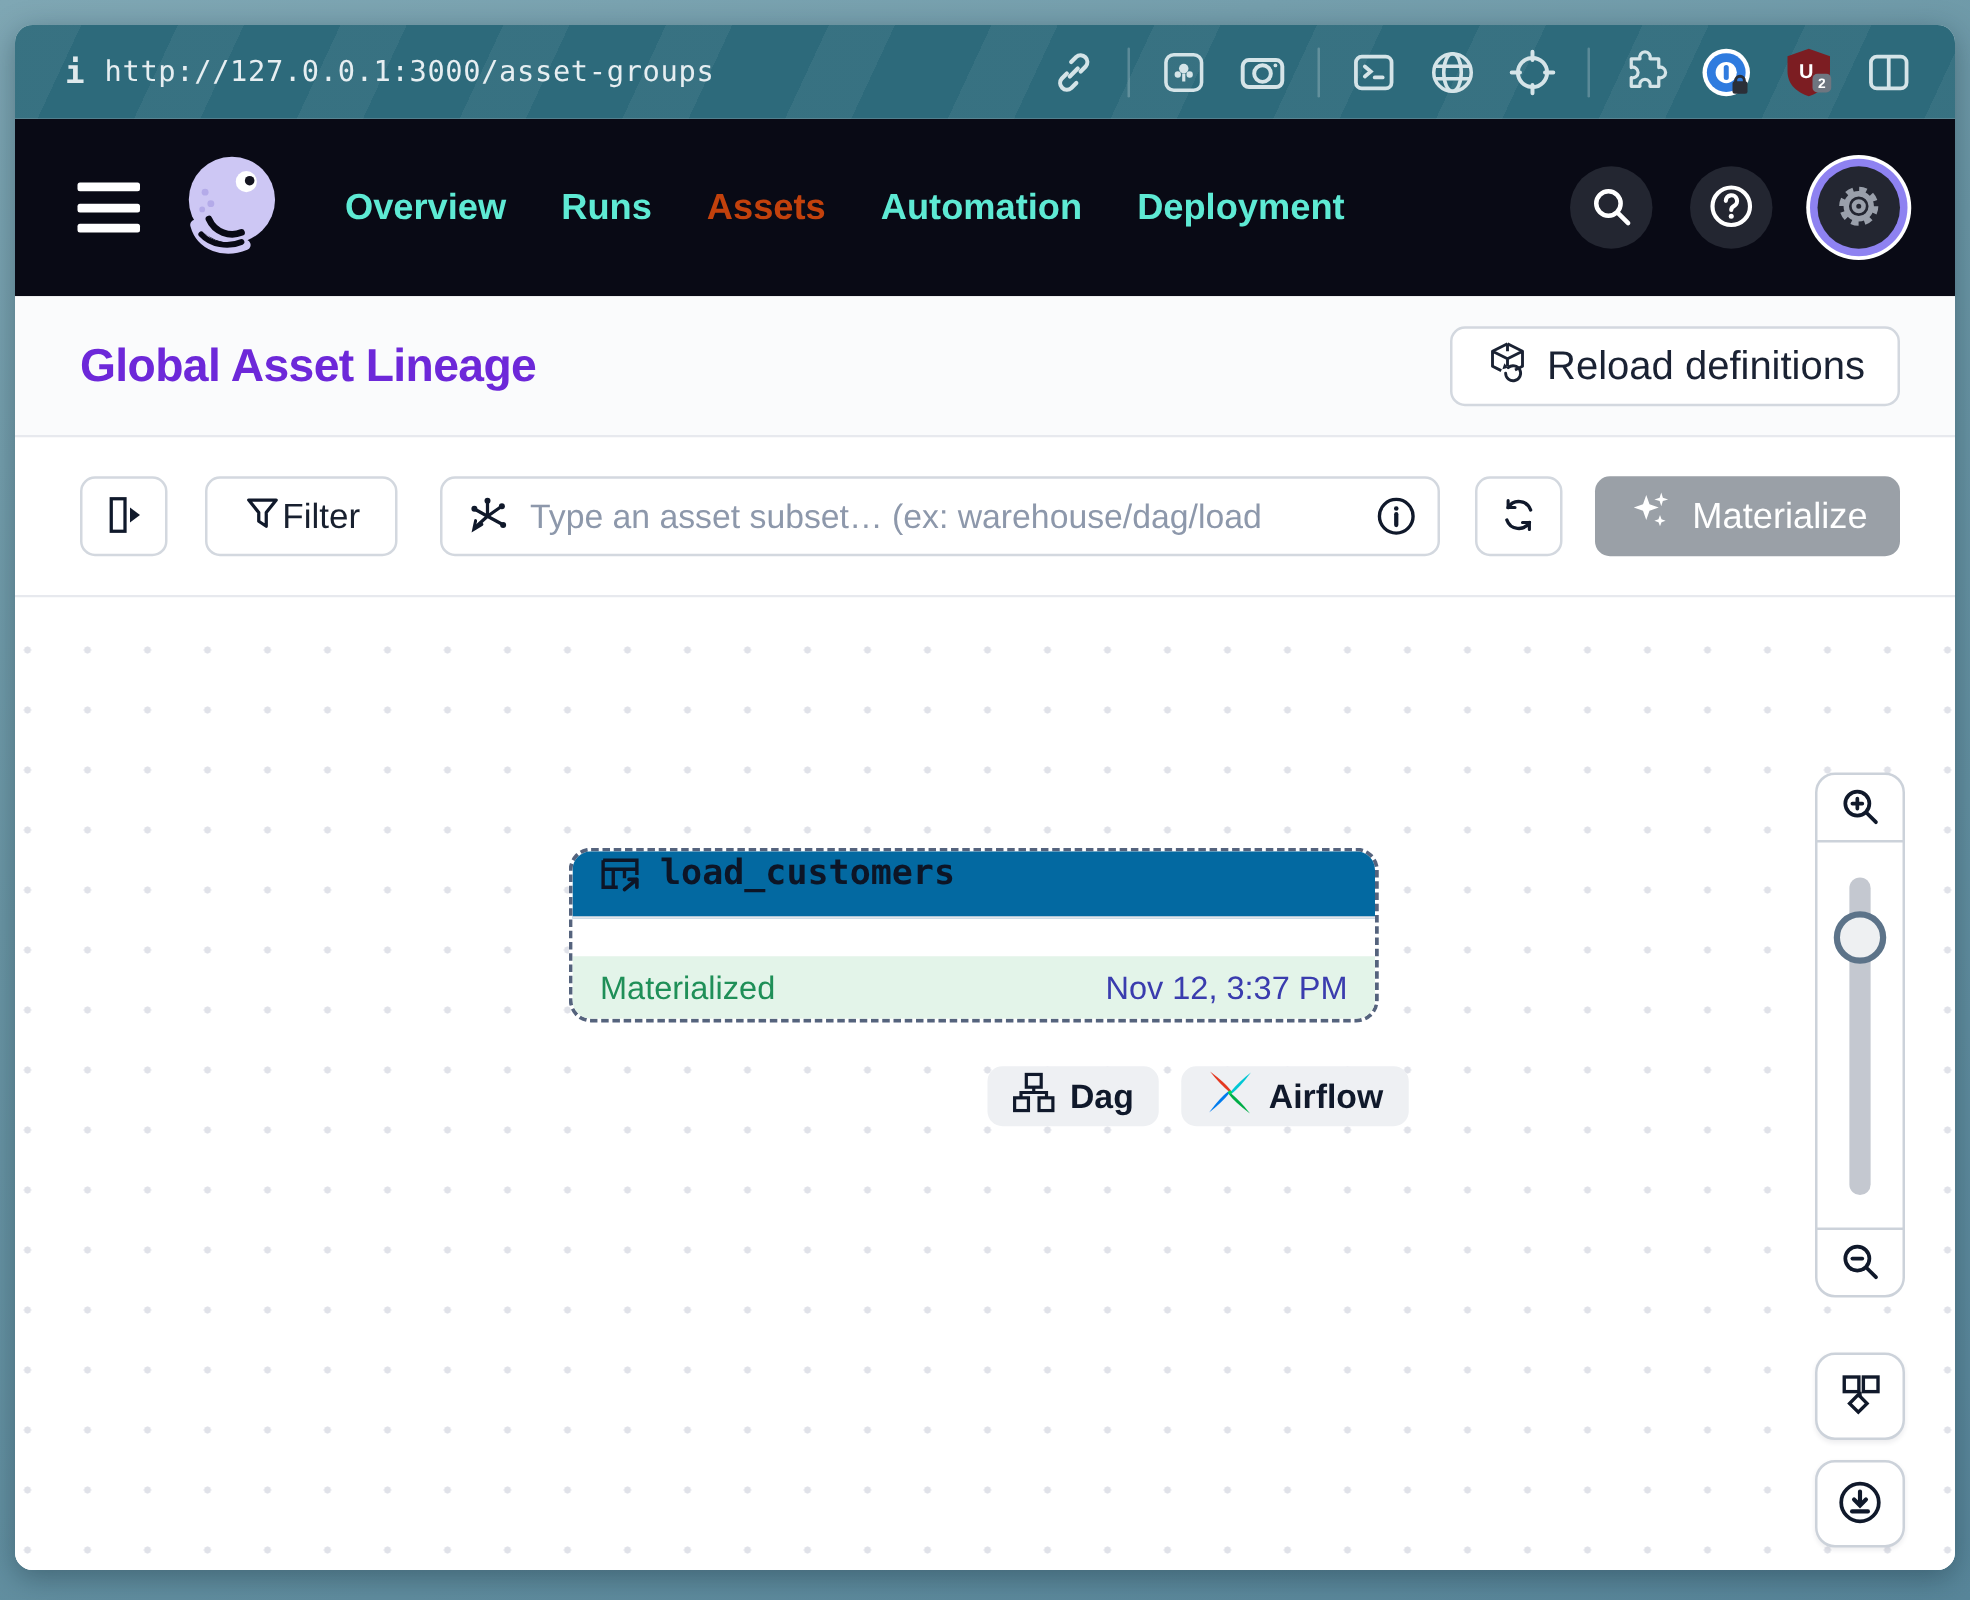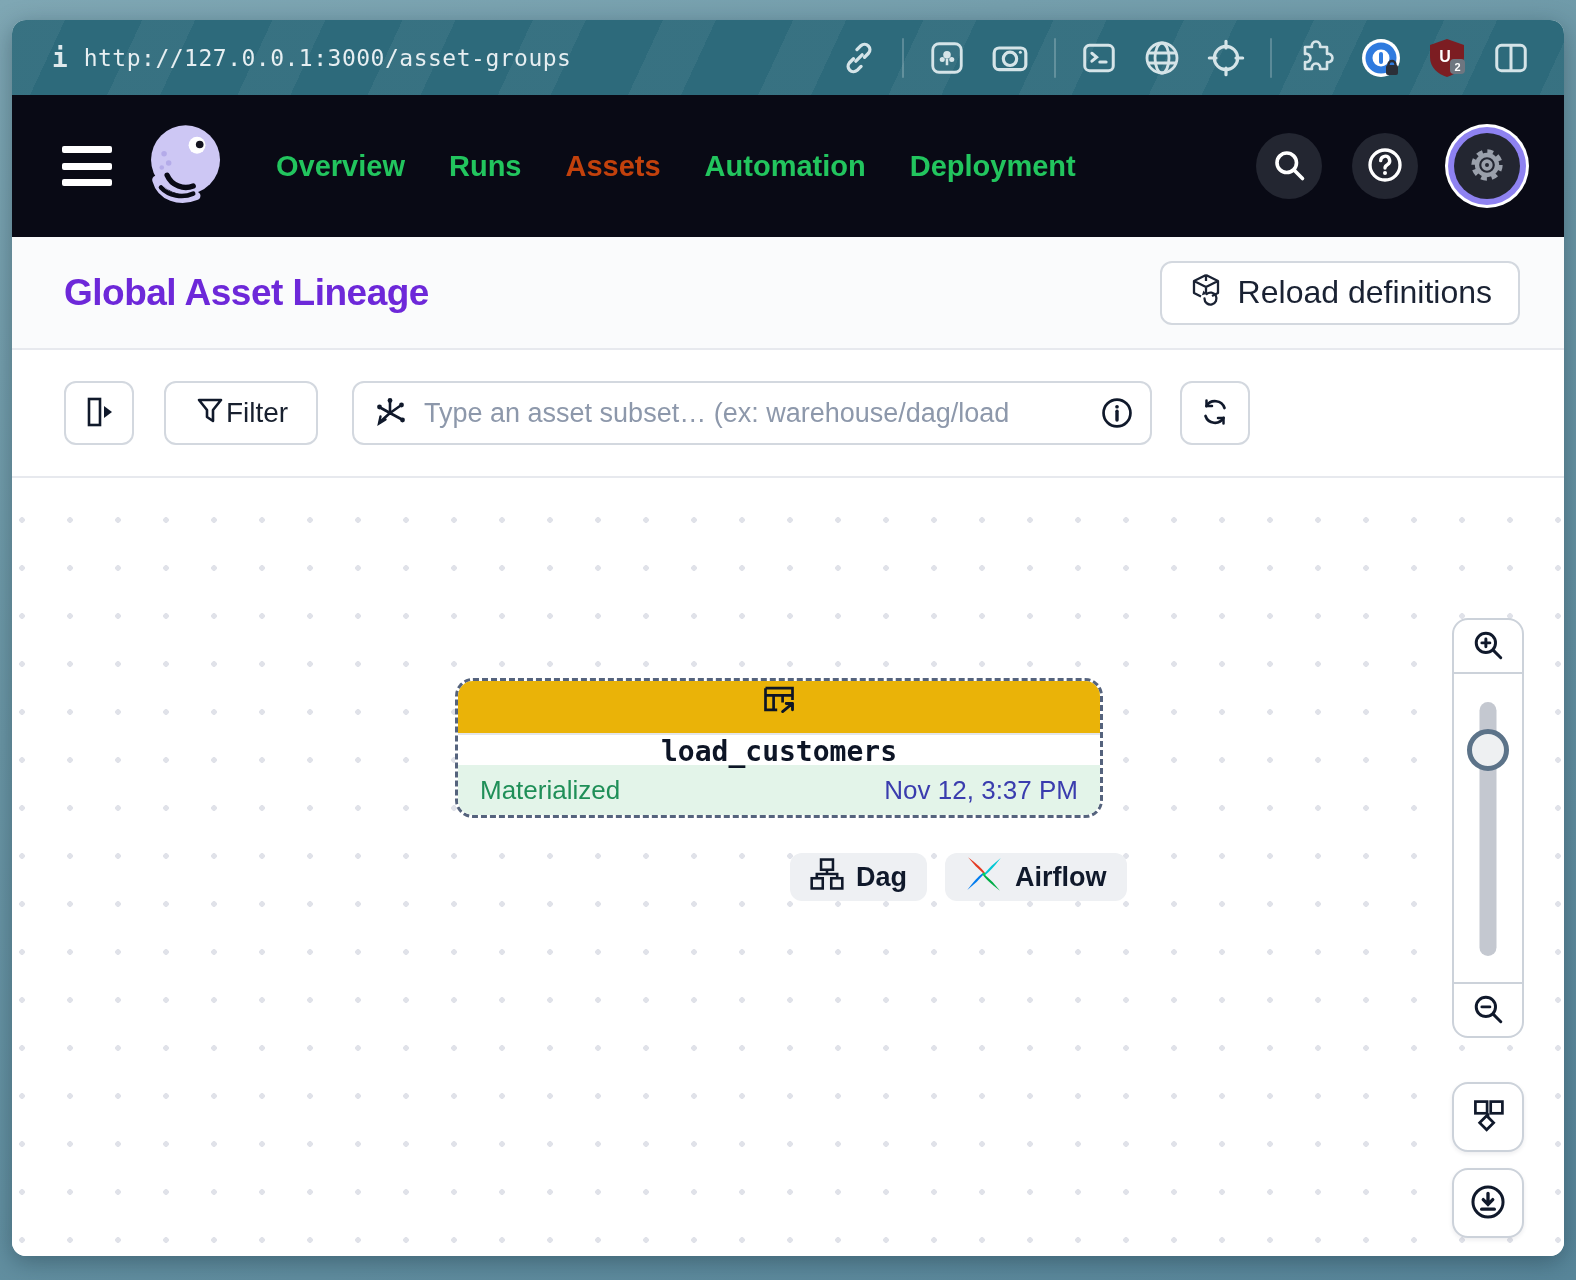--- a/index.html
+++ b/index.html
@@ -22,21 +22,21 @@
   .b-icons svg { display:block; }
   .bdiv { width:2px; height:40px; background:rgba(255,255,255,.22); border-radius:1px; }
   .bicon { color:#d5e4e8; display:flex; align-items:center; justify-content:center; }
 
   
   .navbar { height:142px; flex:0 0 142px; background:#090a15; display:flex; align-items:center; padding:0 44px 0 50px; }
   .hamburger { width:50px; height:40px; display:flex; flex-direction:column; justify-content:space-between; cursor:pointer; background:none; border:none; }
   .hamburger span { display:block; height:7px; background:#fff; border-radius:2px; }
   .logo { width:92px; height:92px; margin-left:26px; }
   .navlinks { display:flex; gap:44px; margin-left:46px; }
-  .navlink { font-size:29px; font-weight:600; color:#22c55e; text-decoration:none; cursor:pointer; background:none; border:none; font-family:inherit; }
+  .navlink { font-size:29px; font-weight:600; color:#5eead4; text-decoration:none; cursor:pointer; background:none; border:none; font-family:inherit; }
   .navlink.active { color:#c2410c; font-weight:700; }
   .nav-right { margin-left:auto; display:flex; align-items:center; gap:30px; }
   .circle-btn { width:66px; height:66px; border-radius:50%; background:#232631; border:none; cursor:pointer;
     display:flex; align-items:center; justify-content:center; color:#fff; }
   .circle-btn.gear { color:#9aa0ab; box-shadow:0 0 0 6px #8e82f1, 0 0 0 9px #ffffff; margin-left:6px; }
 
   
   .pagehead { height:113px; flex:0 0 113px; background:#fafbfc; display:flex; align-items:center;
     padding:0 44px 0 52px; border-bottom:2px solid #e7e9ee; }
   .pagetitle { font-size:37px; font-weight:700; color:#6d28d9; letter-spacing:-.5px; }
@@ -60,22 +60,22 @@
   .materialize-btn { margin-left:26px; height:64px; width:244px; border:none; border-radius:12px; background:#9aa0a7;
     color:#fff; font-size:29px; display:flex; align-items:center; justify-content:center; gap:14px; cursor:pointer; font-family:inherit; }
 
   
   .canvas { position:relative; flex:1; background-color:#fff; overflow:hidden;
     background-image:radial-gradient(#e0e2e9 2.7px, rgba(255,255,255,0) 3px);
     background-size:48px 48px; background-position:-14px 18px; }
 
   .asset-node { position:absolute; left:443px; top:200px; width:648px; border:3px dashed #55637d;
     border-radius:18px; overflow:hidden; background:#fff; cursor:pointer; }
-  .node-head { height:54px; background:#eab308; border-bottom:2px solid #e3e5ea; display:flex; align-items:center;
-    padding:0 20px; gap:14px;flex-direction:column; }
+  .node-head { height:54px; background:#0369a1; border-bottom:2px solid #e3e5ea; display:flex; 
+    padding:0 20px; gap:14px; }
   .node-name { font-family:"DejaVu Sans Mono",monospace; font-weight:700; font-size:28px; color:#0d1526; }
   .node-spacer { height:30px; background:#fff; }
   .node-foot { height:50px; background:#e3f4e9; display:flex; align-items:center; justify-content:space-between; padding:0 22px; }
   .node-status { font-size:26px; color:#1f8f58; }
   .node-time { font-size:26px; color:#3a3cae; }
 
   .tagrow { position:absolute; top:375px; left:778px; display:flex; gap:18px; }
   .tag { height:48px; background:#eef0f3; border-radius:12px; display:flex; align-items:center; gap:12px;
     padding:0 20px; font-size:27px; font-weight:700; color:#10192b; cursor:pointer; border:none; font-family:inherit; }
 
@@ -302,20 +302,30 @@
       <button class="tool-btn refresh-btn">
         <span>
           <svg width="34" height="34" viewBox="0 0 34 34" fill="none" stroke="#10192b" stroke-width="2.7" stroke-linecap="round">
             <path d="M26.5 13 A10 10 0 0 0 8.5 11"></path>
             <path d="M8.5 5.5 V11 H14" stroke-width="2.5"></path>
             <path d="M7.5 21 A10 10 0 0 0 25.5 23"></path>
             <path d="M25.5 28.5 V23 H20" stroke-width="2.5"></path>
           </svg>
         </span>
       </button>
+      <button class="materialize-btn">
+        <span>
+          <svg width="38" height="38" viewBox="0 0 38 38" fill="#ffffff">
+            <path d="M15 6 L17.6 13.4 L25 16 L17.6 18.6 L15 26 L12.4 18.6 L5 16 L12.4 13.4 Z"></path>
+            <path d="M27 4 L28.3 8.2 L32.5 9.5 L28.3 10.8 L27 15 L25.7 10.8 L21.5 9.5 L25.7 8.2 Z"></path>
+            <path d="M26 22 L27.2 25.3 L30.5 26.5 L27.2 27.7 L26 31 L24.8 27.7 L21.5 26.5 L24.8 25.3 Z"></path>
+          </svg>
+        </span>
+        <span>Materialize</span>
+      </button>
     </div>
 
     <div class="canvas">
 
       <div class="asset-node">
         <div class="node-head">
           <span>
             <svg width="36" height="36" viewBox="0 0 40 40" fill="none" stroke="#0d1526" stroke-width="3">
               <path d="M5 8 h30 v13 M5 8 v24 h13"></path>
               <path d="M5 16 h30 M14 16 v16 M24 16 v8"></path>

